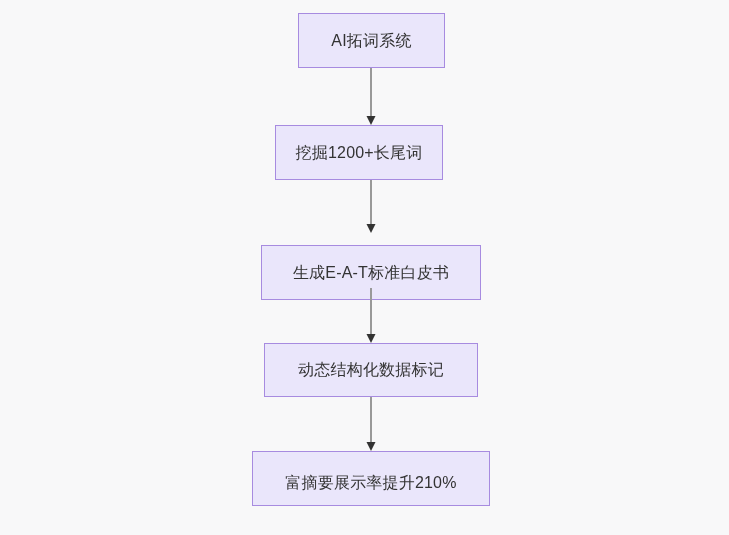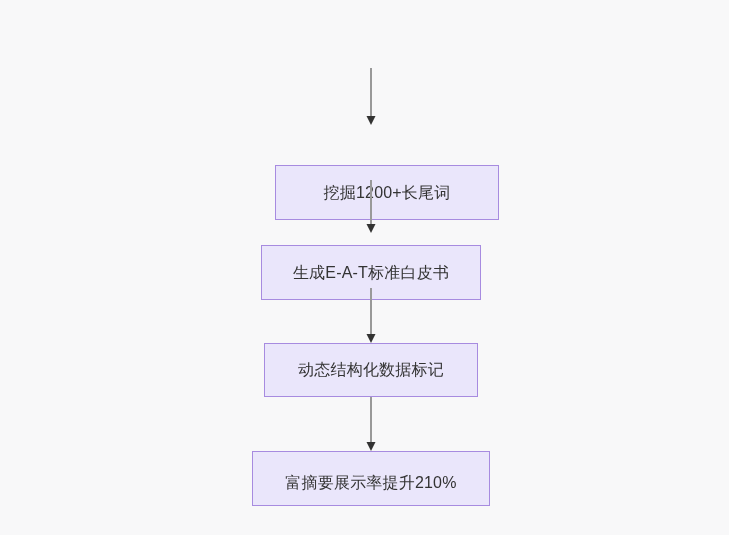--- a/index.html
+++ b/index.html
@@ -45,22 +45,25 @@
   }
   .conn-head {
     fill: #333333;
   }
 </style>
 </head>
 <body style="background: rgb(248, 248, 249);">
 
 <div id="flow-canvas">
 
+  <div class="node" style="left: 298px; top: 13px; width: 147px; height: 55px; background: rgb(234, 230, 251); border-color: rgb(167, 139, 224);">
+    <span class="node-label" style="color: rgb(51, 51, 51);">AI拓词系统</span>
+  </div>
 
-  <div class="node" style="left: 275px; top: 125px; width: 224px; height: 55px; background: rgb(234, 230, 251); border-color: rgb(167, 139, 224); margin-top: 40px;">
+  <div class="node" style="left: 275px; top: 125px; width: 168px; height: 55px; background: rgb(234, 230, 251); border-color: rgb(167, 139, 224);">
     <span class="node-label" style="color: rgb(51, 51, 51);">挖掘1200+长尾词</span>
   </div>
 
   <div class="node" style="left: 261px; top: 233px; width: 220px; height: 55px; background: rgb(234, 230, 251); border-color: rgb(167, 139, 224); margin-top: 12px;">
     <span class="node-label" style="color: rgb(51, 51, 51);">生成E-A-T标准白皮书</span>
   </div>
 
   <div class="node" style="left: 264px; top: 343px; width: 214px; height: 54px; background: rgb(234, 230, 251); border-color: rgb(167, 139, 224);">
     <span class="node-label" style="color: rgb(51, 51, 51);">动态结构化数据标记</span>
   </div>

